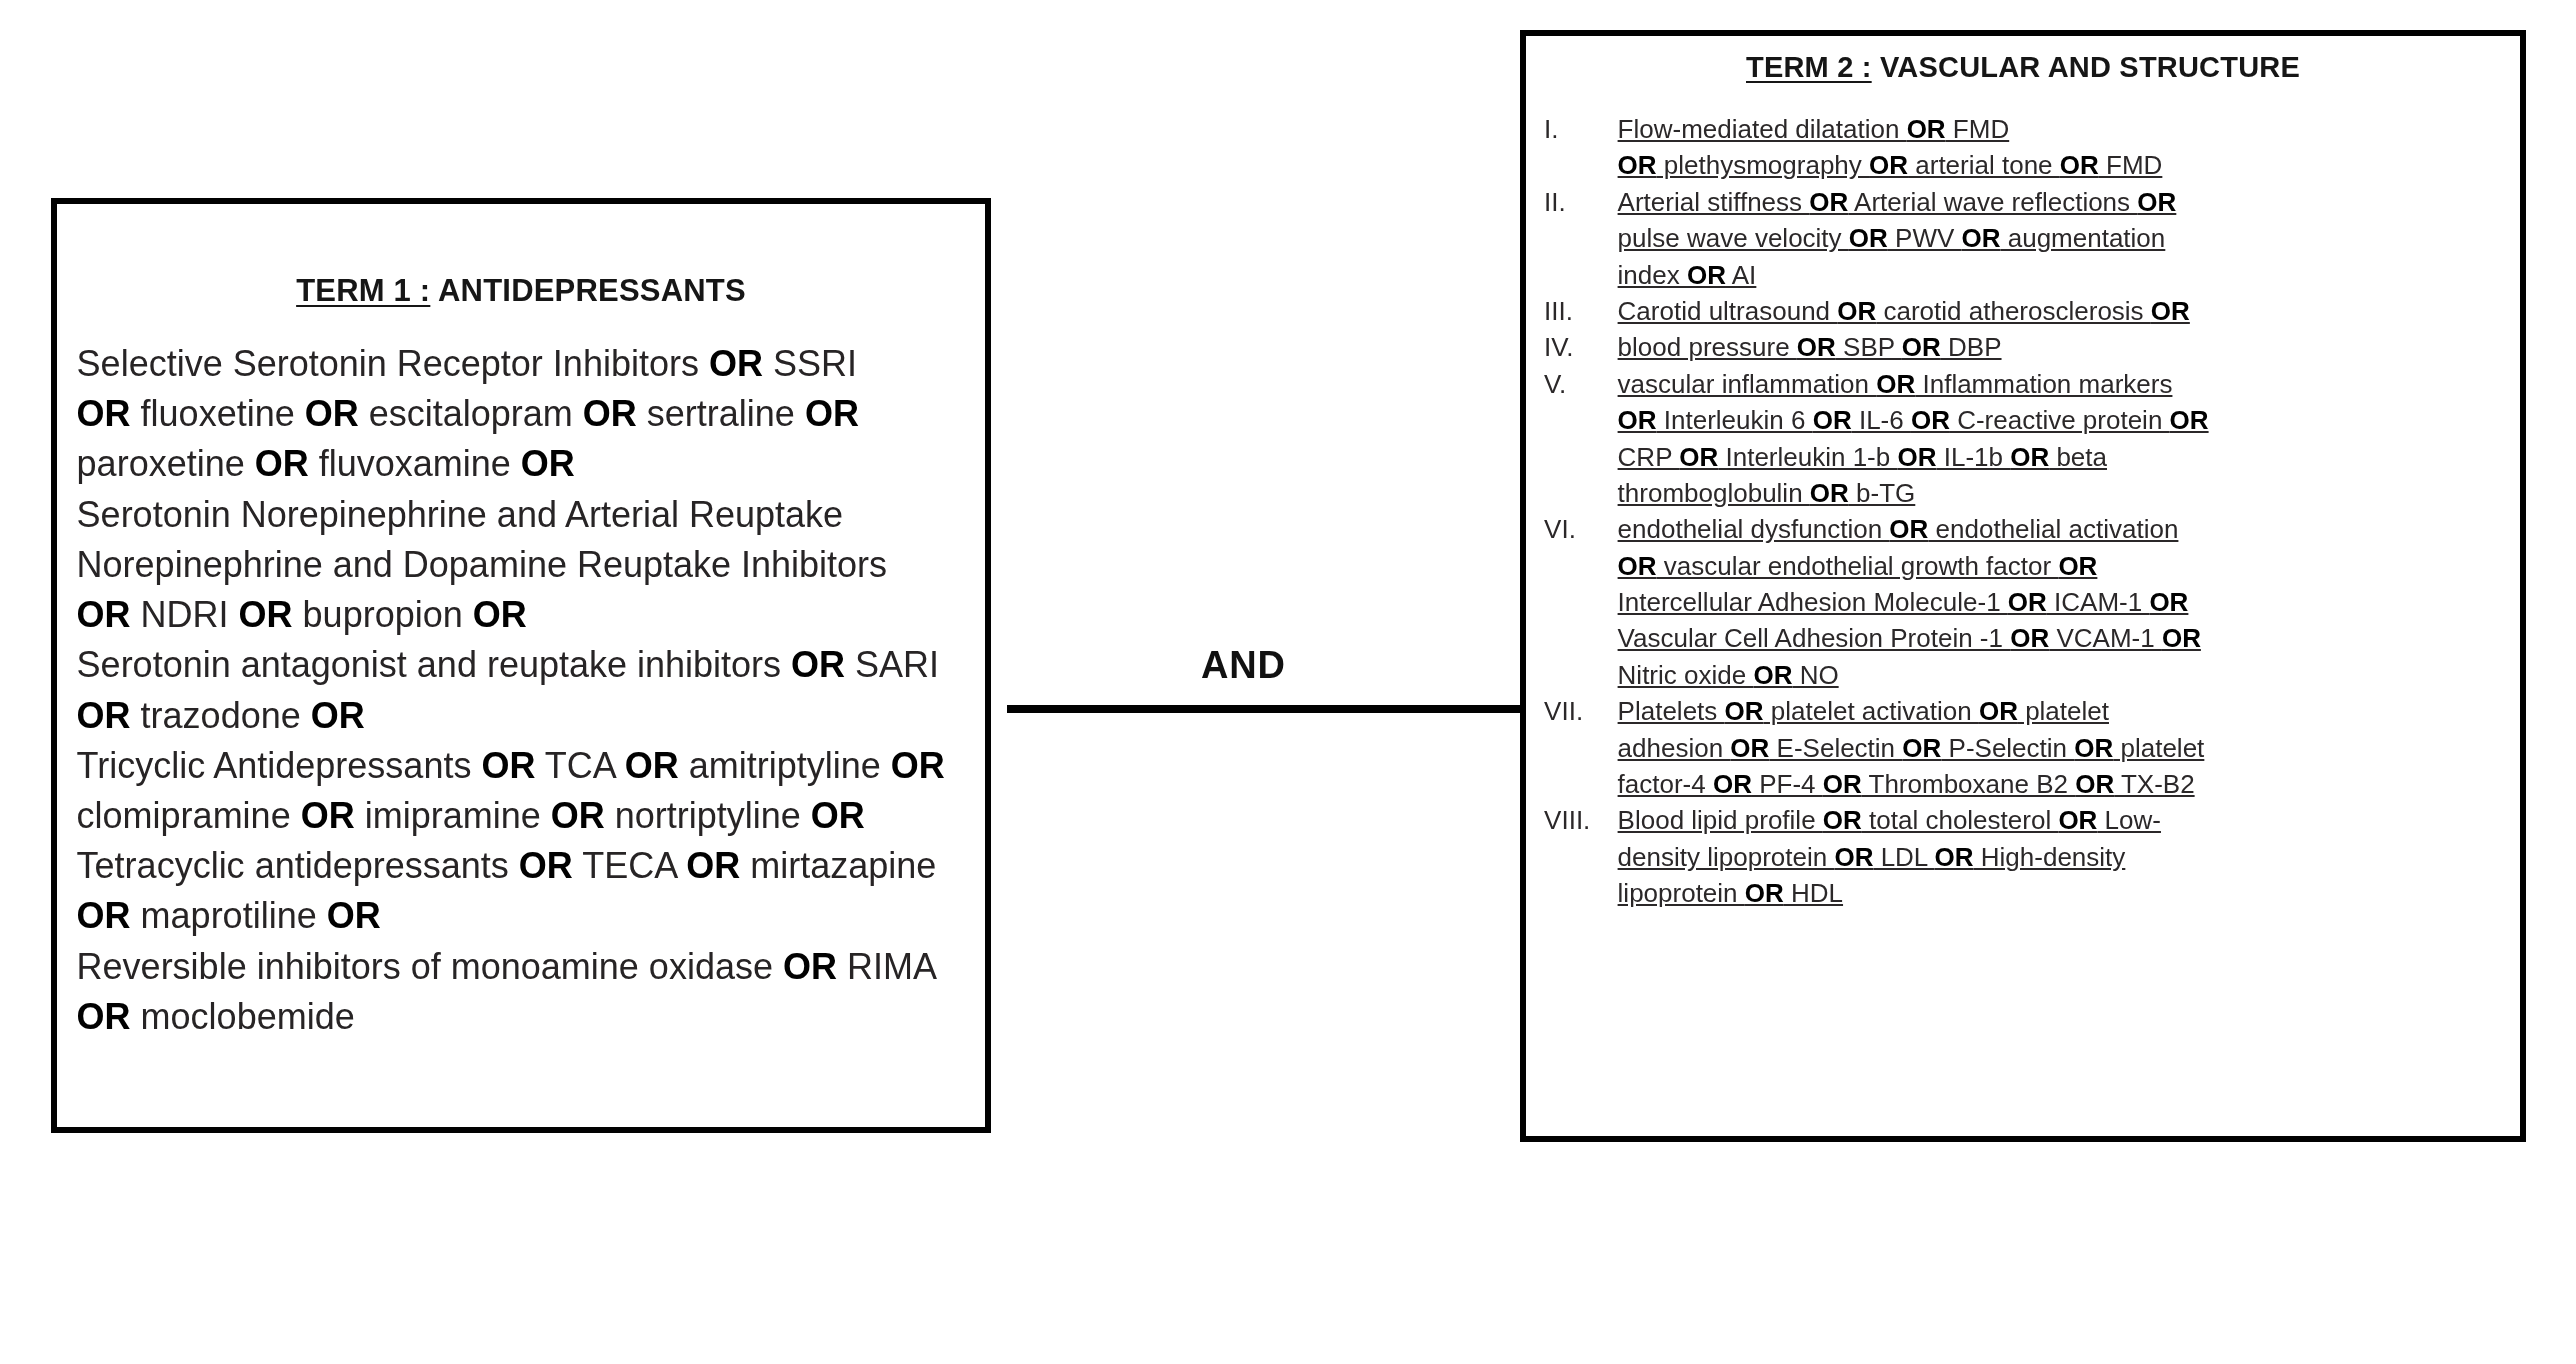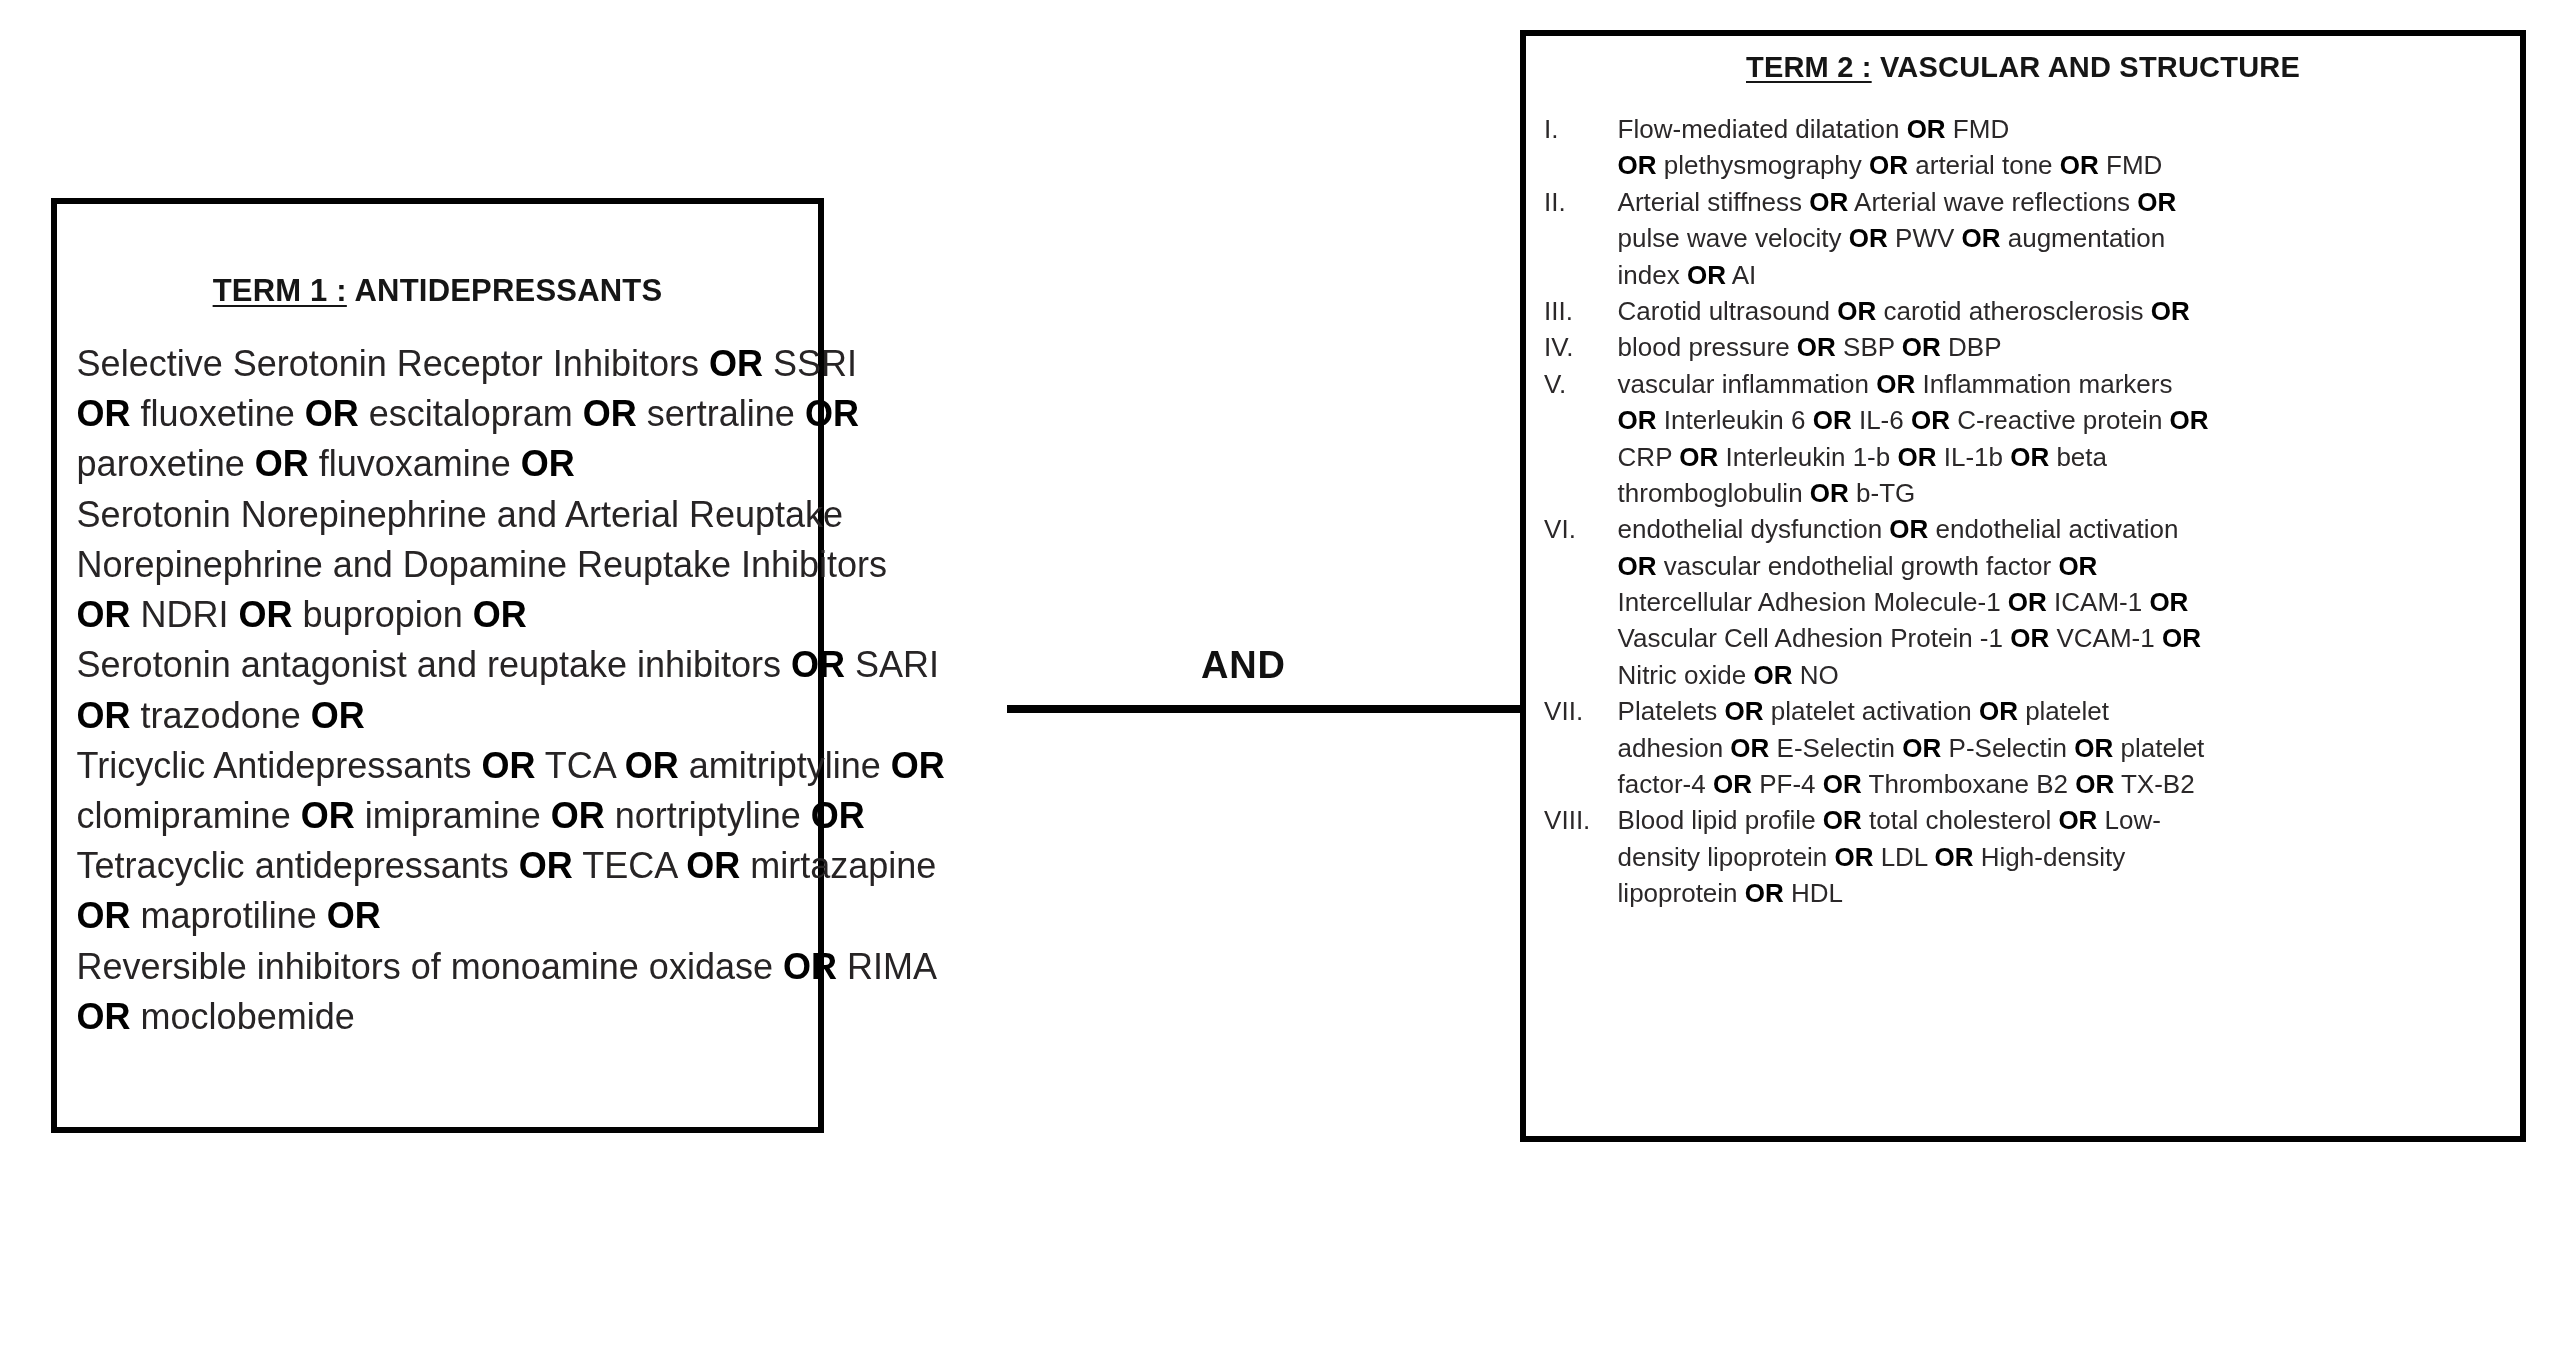--- a/index.html
+++ b/index.html
@@ -23,21 +23,21 @@
   
   .term-box {
     position: absolute;
     box-sizing: border-box;
     background: #ffffff;
     border: 6.8px solid #010101;
   }
   #term1-box {
     left: 51px;
     top: 198px;
-    width: 773px;
+    width: 940px;
     height: 935px;
   }
   #term2-box {
     left: 1520px;
     top: 30px;
     width: 1006px;
     height: 1112px;
   }
 
   
@@ -96,20 +96,21 @@
     text-align: left;
     padding-left: 4.5px;
     box-sizing: border-box;
     color: #2b2829;
   }
   .roman-body {
     flex: 1 1 auto;
   }
   .roman-body .ln {
     white-space: nowrap;
+    text-decoration: underline;
   }
 
   
   #connector-line {
     position: absolute;
     left: 1007px;
     top: 705px;
     width: 517px;
     height: 8.3px;
     background: #010101;

